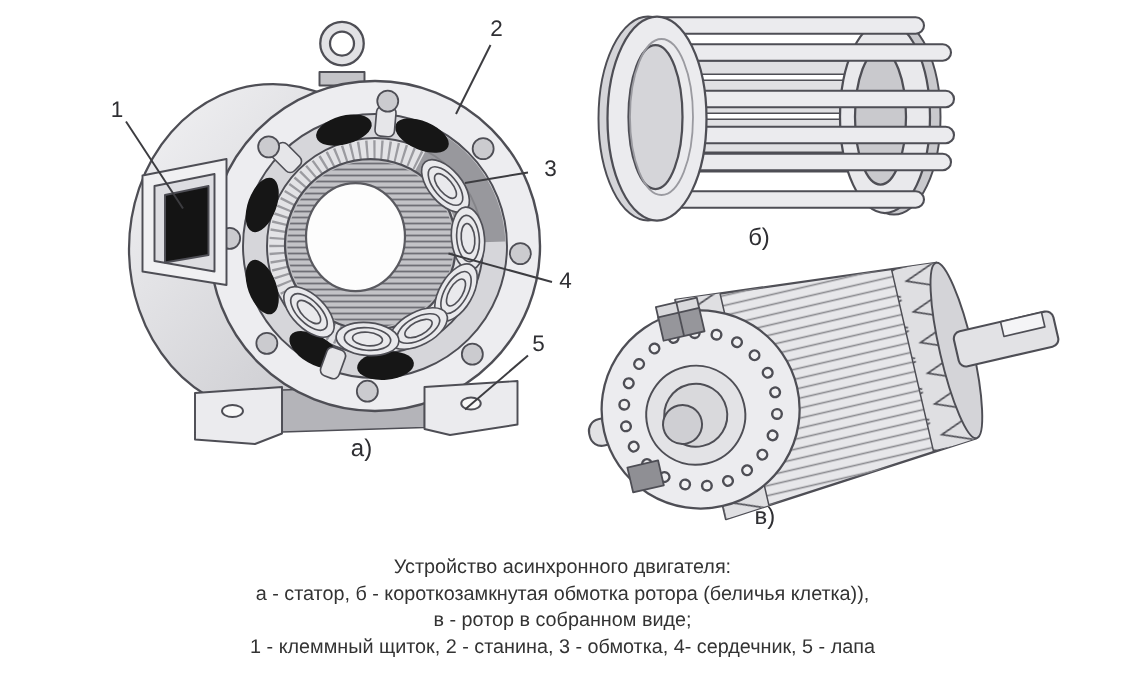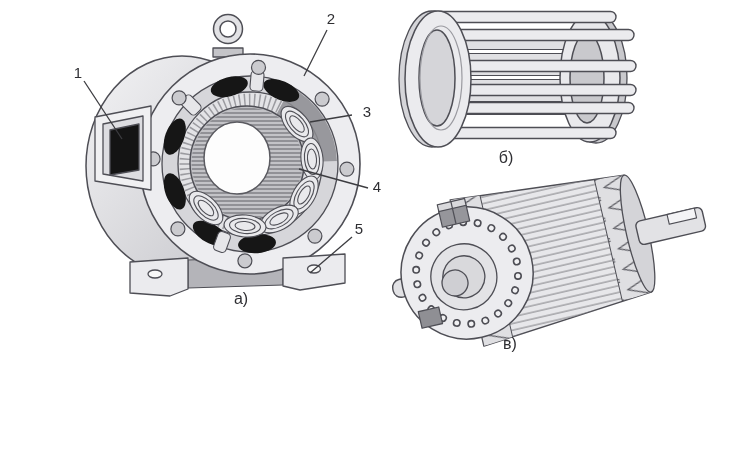--- a/index.html
+++ b/index.html
@@ -216,13 +216,19 @@
       <rect x="-15" y="-7" width="28" height="16" fill="#96969b"></rect>
       <line x1="-1" y1="-14" x2="-1" y2="9"></line>
     </g>
     <g transform="translate(431,318) rotate(-13)" stroke="#4e4e55" stroke-width="1.2">
       <rect x="-11" y="-9" width="21" height="17" fill="#8f8f94"></rect>
     </g>
     <text class="figlabel" x="510" y="349" text-anchor="middle">в)</text>
   </g>
 </svg>
 
+<div class="caption">
+  <div>Устройство асинхронного двигателя:</div>
+  <div>а - статор, б - короткозамкнутая обмотка ротора (беличья клетка)),</div>
+  <div>в - ротор в собранном виде;</div>
+  <div>1 - клеммный щиток, 2 - станина, 3 - обмотка, 4- сердечник, 5 - лапа</div>
 </div>
+</div>
 
 </body></html>

